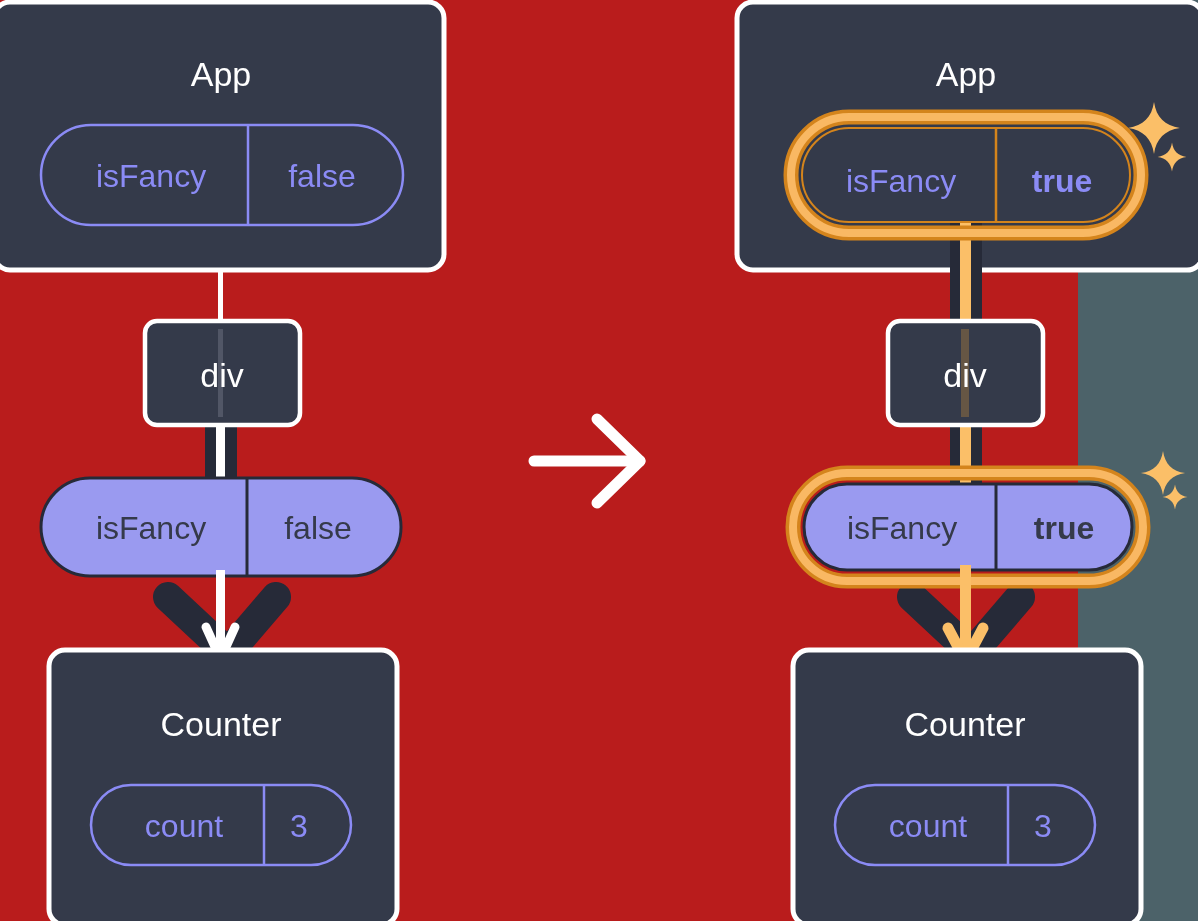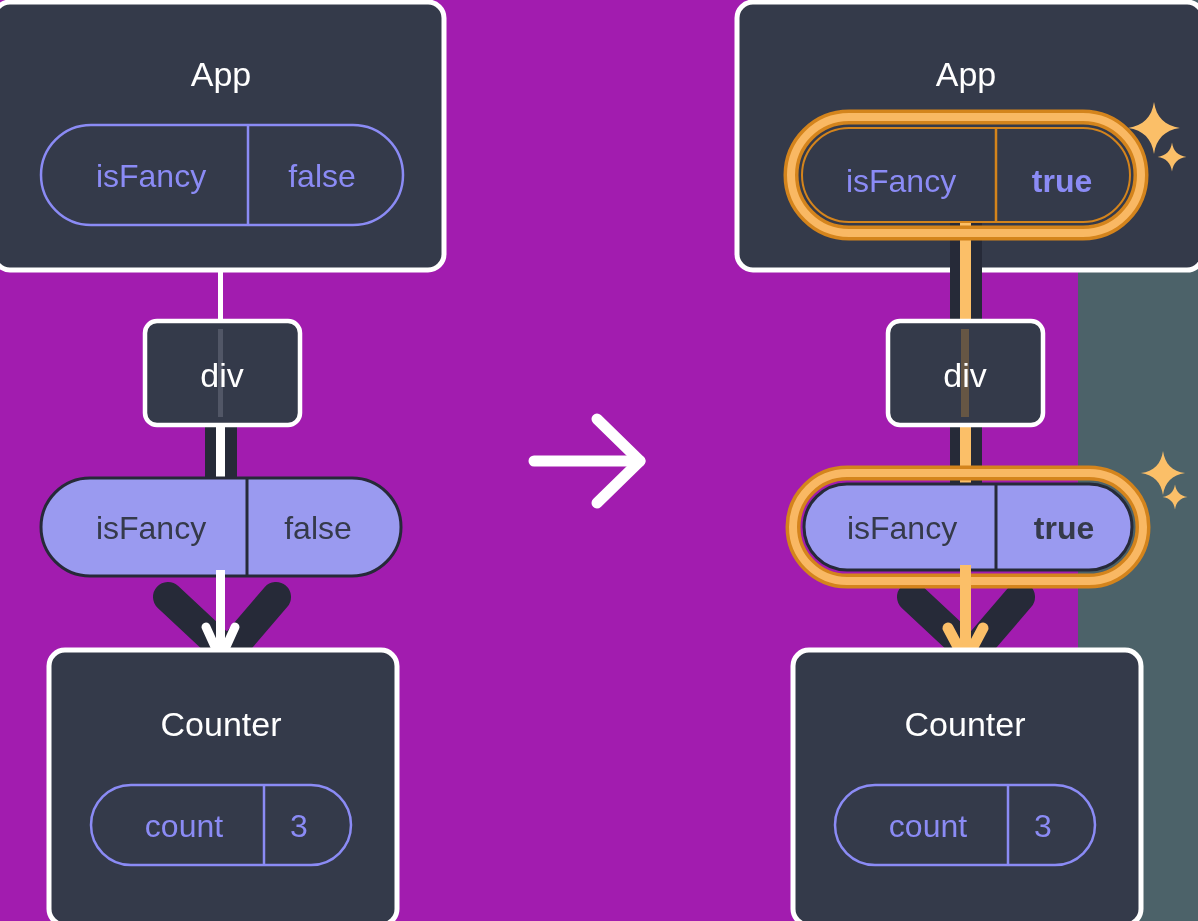--- a/index.html
+++ b/index.html
@@ -10,21 +10,21 @@
   body {
     width: 1198px;
     height: 921px;
     overflow: hidden;
     font-family: "Liberation Sans", sans-serif;
   }
   #stage {
     position: relative;
     width: 1078px;
     height: 921px;
-    background: #a21caf;
+    background: #b91c1c;
     text-align: right;
   }
   #diagram {
     position: absolute;
     top: 0;
     left: 0;
     width: 1198px;
     height: 921px;
     display: block;
   }

